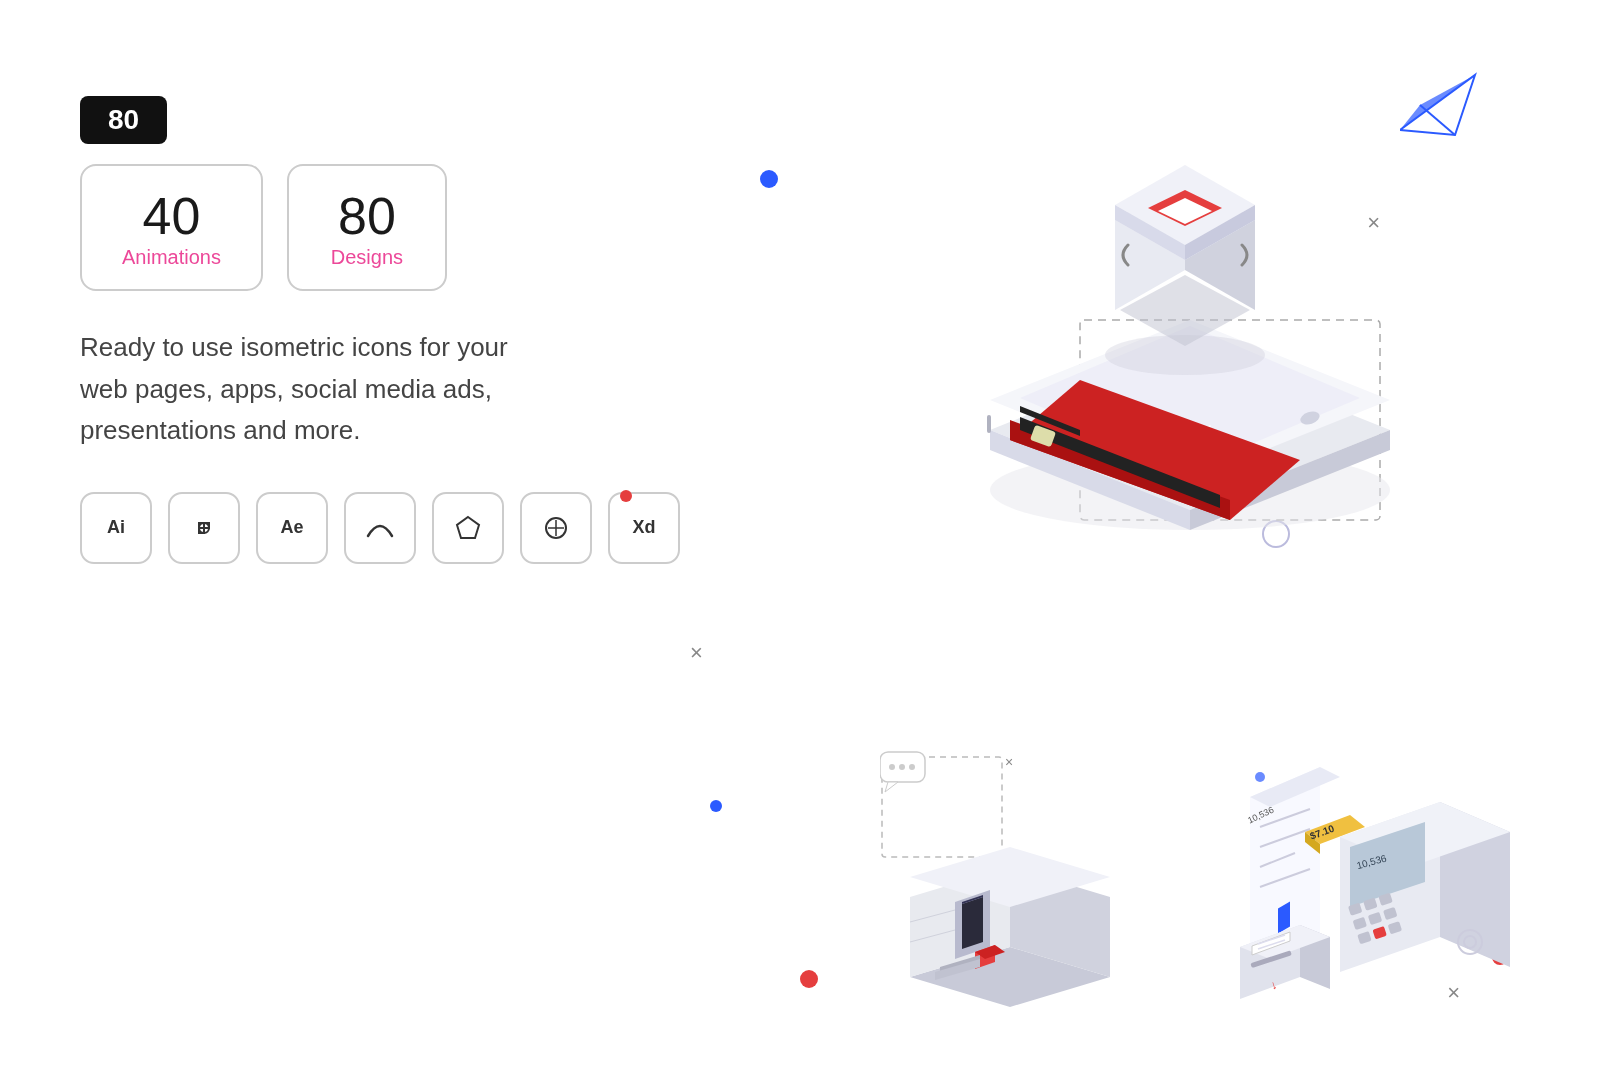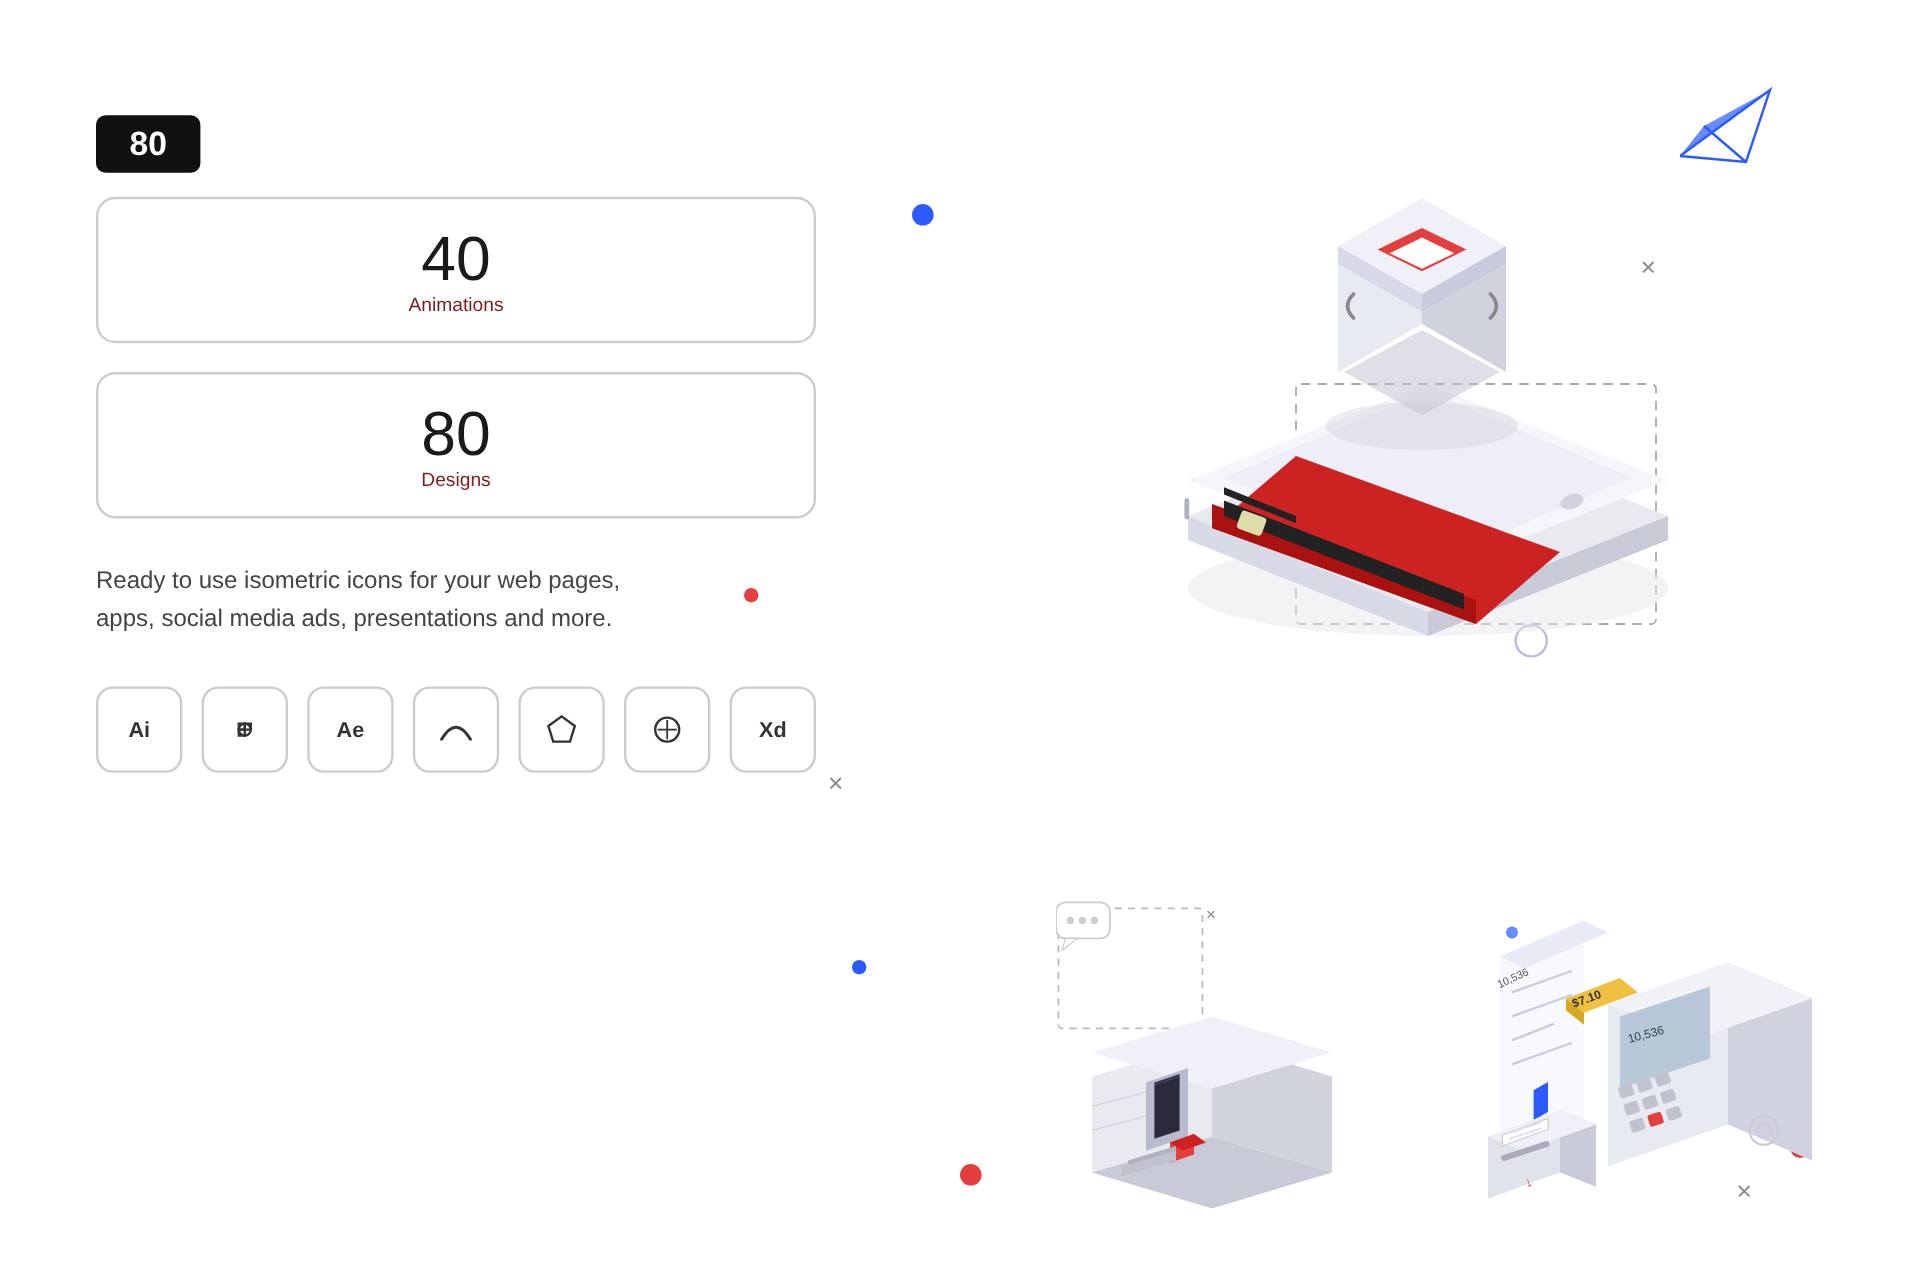--- a/index.html
+++ b/index.html
@@ -52,46 +52,45 @@
       color: #1a1a1a;
       line-height: 1.0;
       display: block;
       margin-bottom: 40px;
     }
 
     .stats-row {
       display: flex;
       gap: 24px;
       margin-bottom: 36px;
-      flex-direction: column;
     }
 
     .stat-box {
       border: 2px solid #cccccc;
       border-radius: 16px;
       padding: 20px 40px;
       text-align: center;
       min-width: 160px;
     }
 
     .stat-number {
       font-size: 52px;
       font-weight: 300;
       color: #1a1a1a;
       display: block;
     }
 
     .stat-label {
-      font-size: 16px;
-      color: #7f1d1d;
+      font-size: 20px;
+      color: #ec4899;
       display: block;
     }
 
     .description {
-      font-size: 20px;
+      font-size: 26px;
       color: #444444;
       line-height: 1.6;
       margin-bottom: 40px;
       max-width: 480px;
     }
 
     .tools-row {
       display: flex;
       gap: 16px;
       align-items: center;

